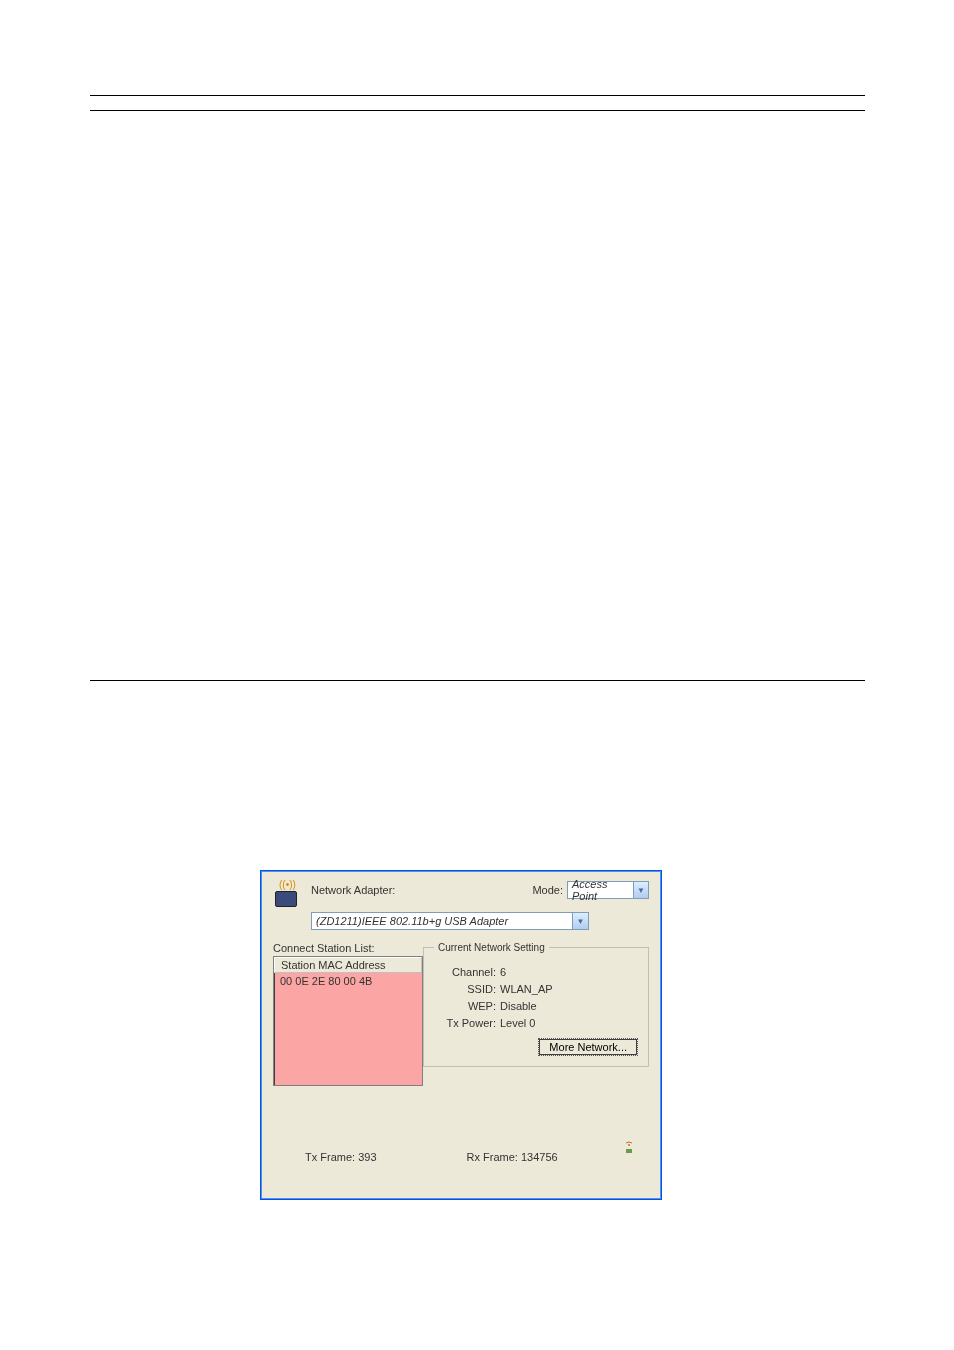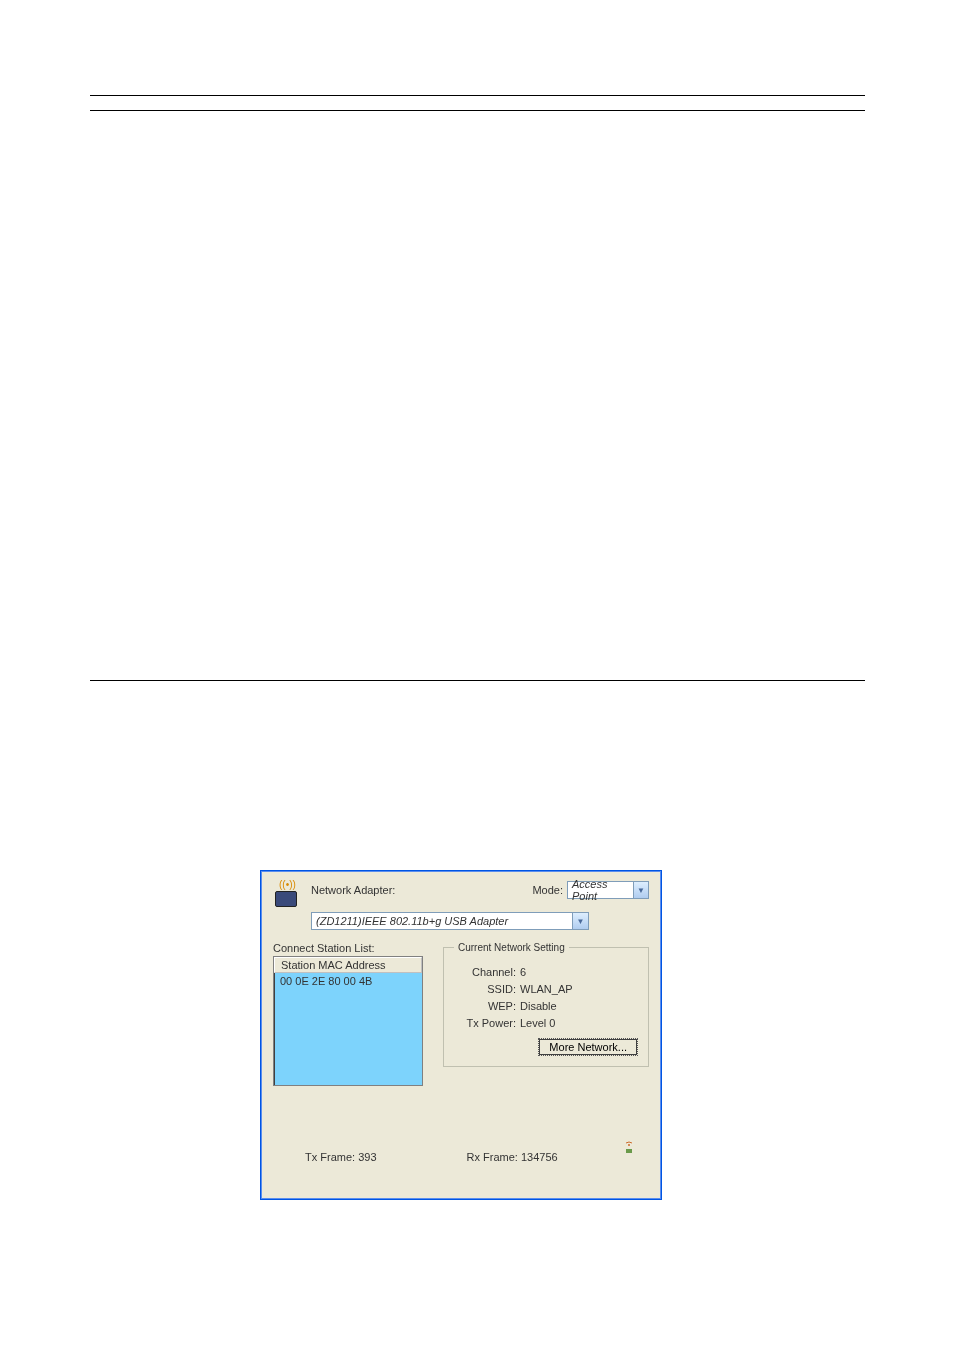--- a/index.html
+++ b/index.html
@@ -152,32 +152,32 @@
     }
     .mode-select { width: 82px; }
     .adapter-select {
       margin-top: 13px;
       width: 278px;
       align-items: center;
     }
     .main-area {
       display: flex;
       margin-top: 12px;
-      gap: 20px;
+      gap: 0;
     }
     .station-panel {
       width: 150px;
     }
     .station-label {
       font-size: 11px;
       color: #333;
       margin-bottom: 2px;
     }
     .station-list {
-      background: #7dd3fc;
+      background: #fca5a5;
       border: 1px solid #808080;
       box-shadow: inset 1px 1px 0 #404040;
       height: 130px;
       font-size: 11px;
     }
     .station-header {
       padding: 1px 6px;
       background: #ece9d8;
       border-bottom: 1px solid #c0c0c0;
       border-right: 1px solid #c0c0c0;

